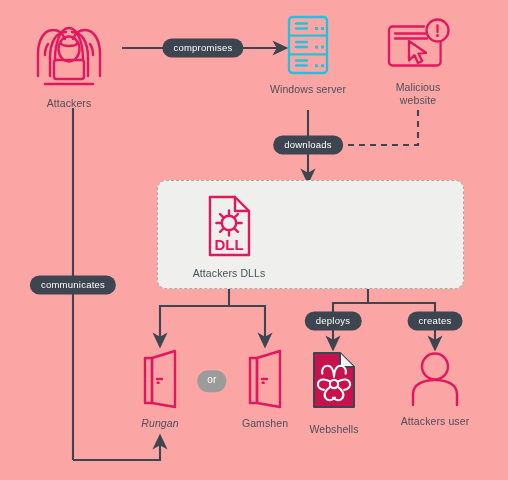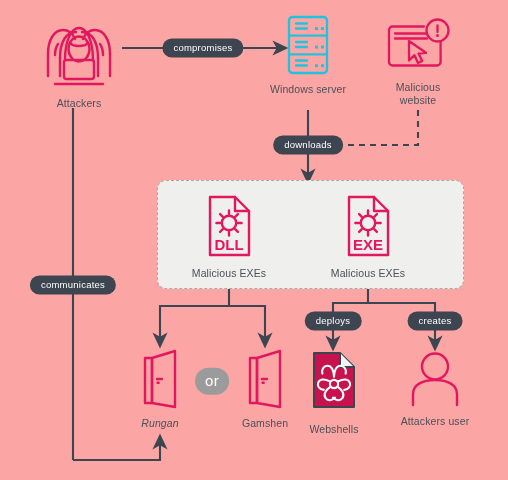--- a/index.html
+++ b/index.html
@@ -55,21 +55,21 @@
     padding: 4px 11px 5px;
     border-radius: 999px;
     white-space: nowrap;
     transform: translate(-50%, -50%);
     z-index: 6;
     line-height: 1.05;
   }
   .pill.gray {
     background: #9b9b9b;
     padding: 5px 10px 6px;
-    font-size: 15px;
+    font-size: 10px;
   }
 
   
   #group-box {
     position: absolute;
     left: 157px;
     top: 180px;
     width: 305px;
     height: 107px;
     border: 1.6px dashed #a9a9a9;
@@ -125,21 +125,21 @@
   <div class="pill" style="left:308px; top:145px;">downloads</div>
 
   <div class="pill" style="left:73px; top:285px;">communicates</div>
 
   <div class="pill" style="left:333px; top:321px;">deploys</div>
 
   <div class="pill" style="left:435px; top:321px;">creates</div>
 
   <div class="pill gray" style="left:212px; top:381px;">or</div>
 
-  <div class="node" style="left:32px; top:14px; width:94px;">
+  <div class="node" style="left:22px; top:14px; width:94px;">
     <span class="glyph">
       <svg width="86" height="76" viewBox="0 0 86 76">
         <g fill="none" stroke="#e2185f" stroke-width="2.4" stroke-linecap="round" stroke-linejoin="round">
 
           <path d="M12,40 C12,26 18,16 27,16 C33,16 37,20 39,25"></path>
           <path d="M12,40 L12,62"></path>
           <path d="M22,30 C20,33 19,37 19,41"></path>
 
           <path d="M74,40 C74,26 68,16 59,16 C53,16 49,20 47,25"></path>
           <path d="M74,40 L74,62"></path>
@@ -228,40 +228,23 @@
 
           <circle cx="27" cy="31" r="7.2"></circle>
           <path d="M27,18.4 L27,22.2 M27,39.8 L27,43.6
                    M14.4,31 L18.2,31 M35.8,31 L39.6,31
                    M18.1,22.1 L20.8,24.8 M33.2,37.2 L35.9,39.9
                    M35.9,22.1 L33.2,24.8 M20.8,37.2 L18.1,39.9"></path>
         </g>
         <text x="27" y="58" text-anchor="middle" font-family="Liberation Sans, sans-serif" font-size="15" font-weight="bold" fill="#e2185f">DLL</text>
       </svg>
     </span>
-    <span class="caption">Malicious EXEs</span>
-  </div>
-
-  <div class="node" style="left:328px; top:192px; width:80px;">
-    <span class="glyph">
-      <svg width="54" height="68" viewBox="0 0 54 68">
-        <g fill="none" stroke="#e2185f" stroke-width="2.4" stroke-linecap="round" stroke-linejoin="round">
-          <path d="M8,5 L33,5 L47,19 L47,63 L8,63 Z"></path>
-          <path d="M33,5 L33,19 L47,19"></path>
-          <circle cx="27" cy="31" r="7.2"></circle>
-          <path d="M27,18.4 L27,22.2 M27,39.8 L27,43.6
-                   M14.4,31 L18.2,31 M35.8,31 L39.6,31
-                   M18.1,22.1 L20.8,24.8 M33.2,37.2 L35.9,39.9
-                   M35.9,22.1 L33.2,24.8 M20.8,37.2 L18.1,39.9"></path>
-        </g>
-        <text x="27" y="58" text-anchor="middle" font-family="Liberation Sans, sans-serif" font-size="15" font-weight="bold" fill="#e2185f">EXE</text>
-      </svg>
-    </span>
-    <span class="caption">Malicious EXEs</span>
-  </div>
+    <span class="caption">Attackers DLLs</span>
+  </div>
+
 
   <div class="node" style="left:129px; top:348px; width:62px;font-style:italic;">
     <span class="glyph">
       <svg width="50" height="62" viewBox="0 0 50 62">
         <g fill="none" stroke="#e2185f" stroke-width="2.4" stroke-linecap="round" stroke-linejoin="round">
 
           <path d="M10,10 L17,10 L17,55 L10,55 Z"></path>
 
           <path d="M17,10 L40,3 L40,59 L17,55 Z"></path>
 

